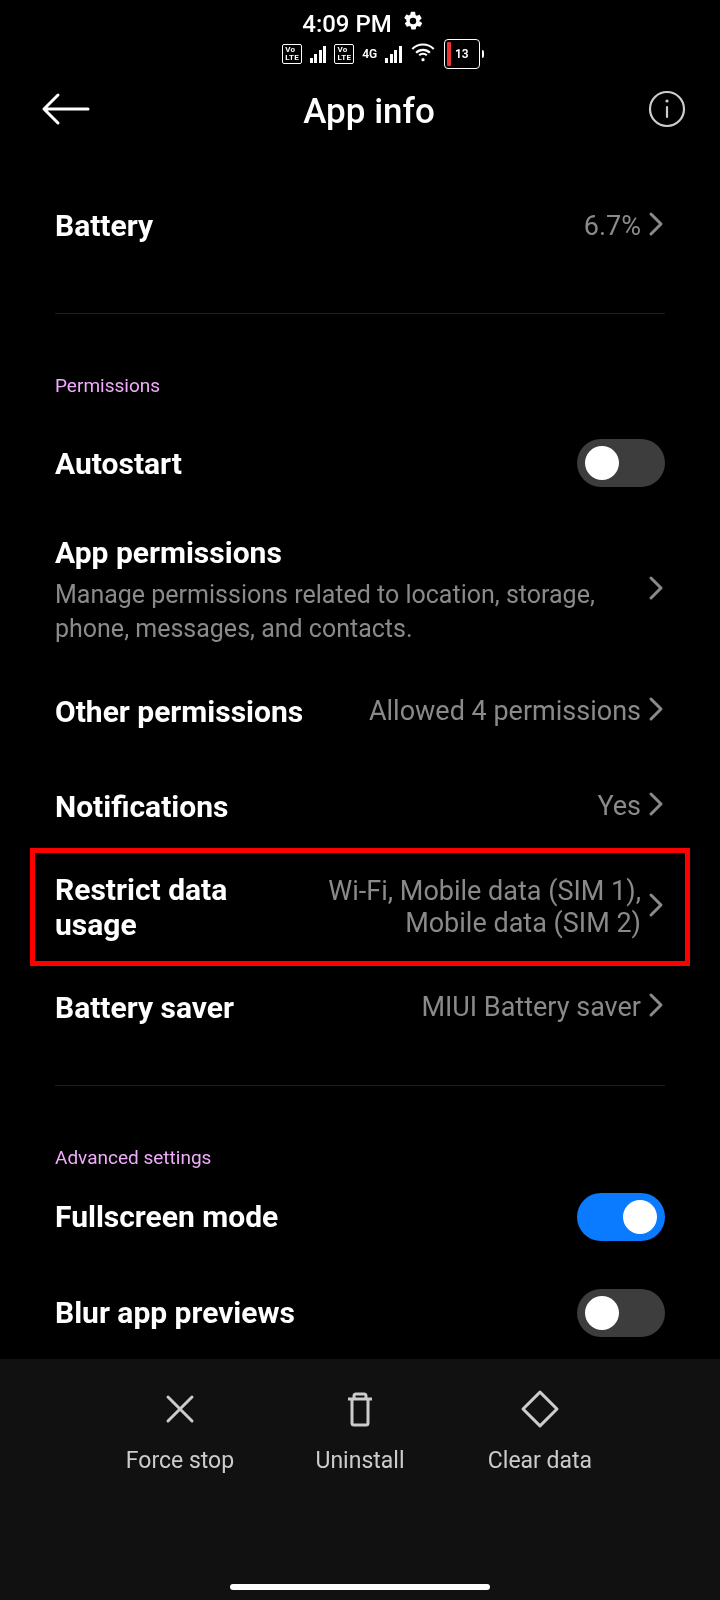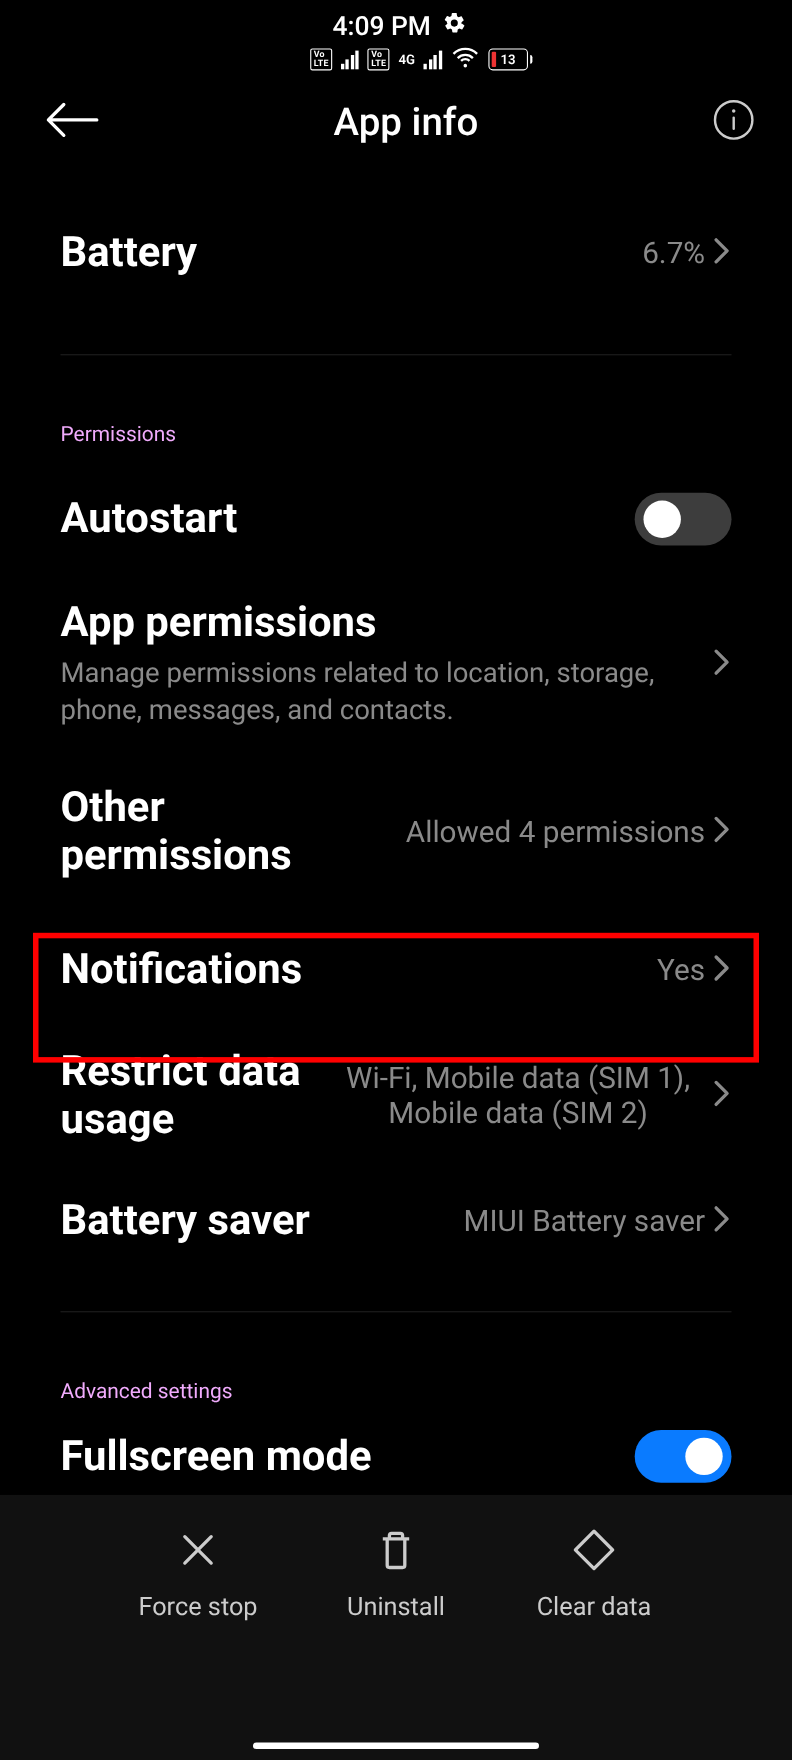--- a/index.html
+++ b/index.html
@@ -30,21 +30,21 @@
     .status-left { display: flex; align-items: center; gap: 10px; }
     .status-right { display: flex; align-items: center; gap: 8px; margin-left: 40px; }
     .gear-ico svg { width: 22px; height: 22px; fill: #fff; }
     .volte { border: 1.5px solid #fff; font-size: 8px; font-weight: 700; padding: 1px 2px; line-height: 1; border-radius: 2px; letter-spacing: 0.3px; }
     .signal { display: flex; align-items: flex-end; gap: 1.5px; height: 18px; }
     .signal .bar { width: 3px; background: #fff; }
     .signal .b1{height:5px} .signal .b2{height:9px} .signal .b3{height:13px} .signal .b4{height:17px}
     .fourg { font-size: 12px; font-weight: 600; line-height: 1; }
     .wifi-ico svg { width: 26px; height: 26px; fill:#fff; }
     .battery { display: flex; align-items: center; gap: 2px; }
-    .battery-body { width: 36px; height: 20px; border: 1.8px solid #fff; border-radius: 4px; display: flex; align-items: center; padding: 2px; position: relative; }
+    .battery-body { width: 36px; height: 30px; border: 1.8px solid #fff; border-radius: 4px; display: flex; align-items: center; padding: 2px; position: relative; }
     .battery-fill { width: 13%; height: 100%; background: #e33; border-radius: 1px; }
     .battery-num { position: absolute; left: 50%; transform: translateX(-50%); font-size: 12px; font-weight: 600; }
     .battery-tip { width: 2px; height: 8px; background: #fff; border-radius: 0 2px 2px 0; }
 
     .header {
       display: flex;
       align-items: center;
       justify-content: space-between;
       padding: 30px 34px 30px 40px;
     }
@@ -55,23 +55,23 @@
     .content { padding: 0 55px; }
     .row {
       display: flex;
       align-items: center;
       justify-content: space-between;
       padding: 24px 0;
       gap: 20px;
     }
     .row.tall { padding: 46px 0; }
     .label-col { flex: 1; min-width: 0; }
-    .item-title { font-size: 38px; font-weight: 700; color: #fff; }
+    .item-title { font-size: 30px; font-weight: 700; color: #fff; }
     .item-sub { font-size: 25px; color: #8a8a8a; margin-top: 8px; line-height: 1.35; }
-    .value-text { font-size: 27px; color: #8a8a8a; text-align: center; max-width: 340px; }
+    .value-text { font-size: 27px; color: #8a8a8a; text-align: right; max-width: 340px; }
     .section-label { font-size: 19px; color: #f0abfc; padding: 36px 0 18px; }
     .divider { height: 1px; background: #1f1f1f; margin: 24px 0; }
 
     .chevron svg { width: 18px; height: 28px; margin-left: 6px; flex-shrink:0; }
     .value-wrap { display: flex; align-items: center; flex-shrink: 0; }
     .switch {
       width: 88px; height: 48px; border-radius: 24px; position: relative; flex-shrink: 0;
     }
     .switch.off { background: #3d3d3d; }
     .switch.on  { background: #0a7bff; }

